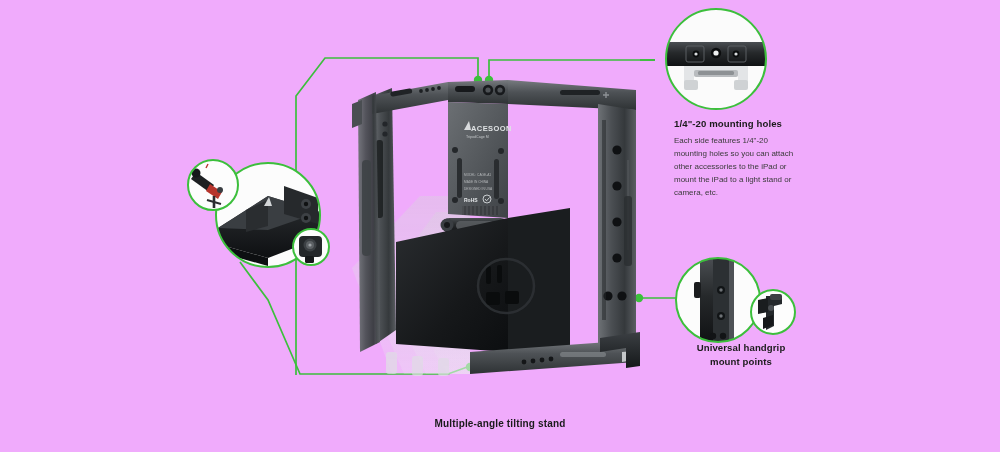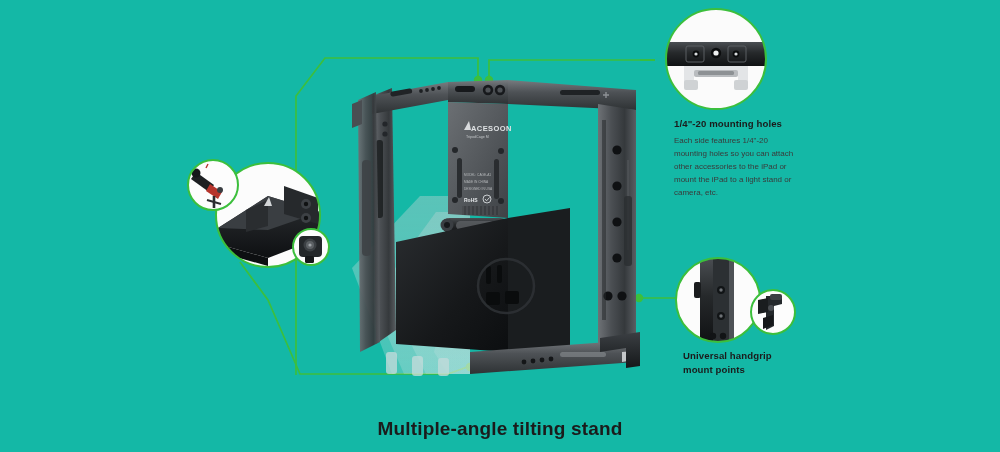--- a/index.html
+++ b/index.html
@@ -9,21 +9,21 @@
     background: #ffffff;
   }
   body {
     font-family: "Liberation Sans", sans-serif;
     -webkit-font-smoothing: antialiased;
   }
   #stage {
     position: relative;
     width: 1000px;
     height: 452px;
-    background: #14b8a6;
+    background: #f0abfc;
     overflow: hidden;
   }
   #svg-layer {
     position: absolute;
     inset: 0;
     width: 1000px;
     height: 452px;
   }
 
   
@@ -38,30 +38,30 @@
   }
   .callout-body {
     font-size: 8px;
     color: #3a3a3a;
     line-height: 1.62;
     margin: 0;
   }
   #callout-cold-shoes { left: 114px; top: 201px; width: 120px; }
   #callout-mounting-holes { left: 674px; top: 118px; width: 122px; }
   #callout-handgrip {
-    left: 683px; top: 341px; width: 116px; text-align: left; margin-top: 8px;
+    left: 683px; top: 341px; width: 116px; text-align: center;
   }
   #callout-handgrip .callout-title { line-height: 1.45; }
 
   #bottom-caption {
     position: absolute;
     left: 0; top: 418px;
     width: 1000px;
     text-align: center;
-    font-size: 19px;
+    font-size: 10px;
     font-weight: bold;
     color: #1b1b1b;
     letter-spacing: 0.15px;
   }
 </style>
 </head>
 <body>
 
 <div id="stage">
 

